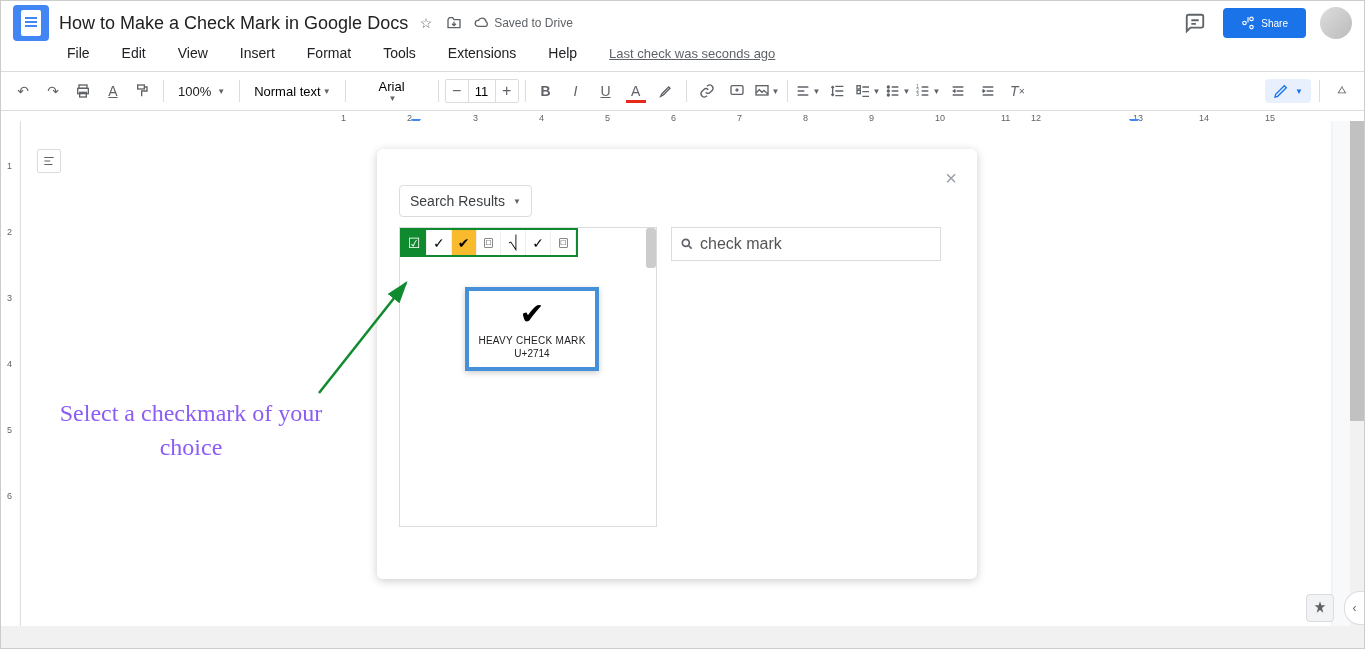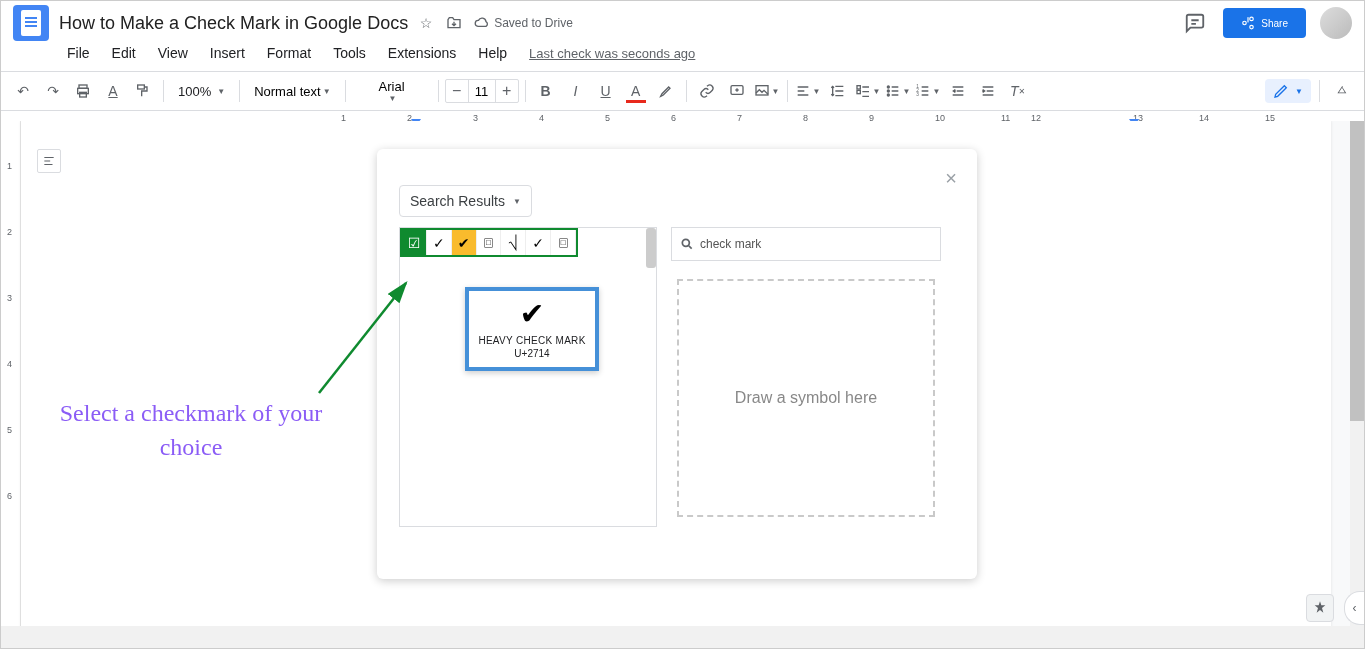--- a/index.html
+++ b/index.html
@@ -9,21 +9,21 @@
 .docs-icon::before { content: ""; width: 20px; height: 26px; background: #fff; border-radius: 2px; }
 .docs-icon::after { content: ""; position: absolute; width: 12px; height: 2px; background: #4285f4; box-shadow: 0 4px 0 #4285f4, 0 8px 0 #4285f4; top: 12px; }
 .doc-title { font-size: 18px; color: #222; margin-right: 10px; }
 .title-icons { display: flex; align-items: center; gap: 12px; color: #5f6368; font-size: 14px; }
 .title-icons .saved { display: flex; align-items: center; gap: 4px; font-size: 12px; }
 .star-icon, .move-icon, .cloud-icon { width: 16px; height: 16px; display: inline-flex; align-items: center; justify-content: center; color: #5f6368; }
 .right-controls { margin-left: auto; display: flex; align-items: center; gap: 14px; }
 .comment-btn { width: 28px; height: 28px; display: flex; align-items: center; justify-content: center; color: #5f6368; cursor: pointer; }
 .share-btn { background: #1a73e8; color: #fff; border: none; border-radius: 4px; padding: 8px 18px; font-size: 10px; font-weight: 500; display: flex; align-items: center; gap: 6px; cursor: pointer; }
 .avatar { width: 32px; height: 32px; border-radius: 50%; background: linear-gradient(135deg,#ddd,#bbb); }
-.menu-row { display: flex; align-items: center; padding: 4px 12px 6px 58px; gap: 6px; font-size: 14px; color: #202124; }
+.menu-row { display: flex; align-items: center; padding: 4px 12px 6px 58px; gap: 16px; font-size: 14px; color: #202124; }
 .menu-row .mi { padding: 4px 8px; cursor: pointer; }
 .last-edit { color: #5f6368; text-decoration: underline; margin-left: 8px; font-size: 13px; }
 .toolbar { display: flex; align-items: center; border-top: 1px solid #dadce0; border-bottom: 1px solid #dadce0; padding: 4px 8px; gap: 2px; background: #fff; height: 40px; }
 .tbtn { width: 28px; height: 28px; display: flex; align-items: center; justify-content: center; color: #5f6368; cursor: pointer; font-size: 14px; border-radius: 2px; }
 .sep { width: 1px; height: 22px; background: #dadce0; margin: 0 4px; }
 .zoom { padding: 4px 8px; font-size: 13px; color: #202124; display: flex; align-items: center; gap: 4px; }
 .style-dd { padding: 4px 8px; font-size: 13px; min-width: 90px; display: flex; align-items: center; justify-content: space-between; }
 .font-dd { padding: 4px 8px; font-size: 13px; min-width: 80px; display: flex; align-items: center; justify-content: space-between; flex-direction: column; }
 .size-grp { display: flex; align-items: center; border: 1px solid #dadce0; border-radius: 2px; height: 24px; }
 .size-grp .pm { width: 22px; text-align: center; cursor: pointer; color: #5f6368; }
@@ -46,21 +46,21 @@
 .dialog-title { font-size: 22px; color: #202124; font-family: 'Google Sans', Arial, sans-serif; }
 .dialog-close { position: absolute; right: 20px; top: 18px; font-size: 20px; color: #9aa0a6; cursor: pointer; }
 .search-dd { margin-top: 14px; border: 1px solid #dadce0; border-radius: 4px; padding: 7px 10px; display: inline-flex; align-items: center; gap: 6px; font-size: 14px; color: #3c4043; cursor: pointer; }
 .dialog-body { display: flex; gap: 14px; margin-top: 10px; }
 .char-panel { width: 258px; height: 300px; border: 1px solid #dadce0; position: relative; }
 .char-row { display: flex; border: 2px solid #0f8a2f; width: 178px; position: absolute; left: 0; top: 0; }
 .char-cell { width: 25px; height: 25px; display: flex; align-items: center; justify-content: center; font-size: 14px; border-right: 1px solid #eee; }
 .char-cell.green { background: #0f8a2f; color: #fff; }
 .char-cell.sel { background: #f9bb2d; }
 .char-panel .scroll-thumb { position: absolute; right: 0; top: 0; width: 10px; height: 40px; background: #ccc; border-radius: 3px; }
-.search-box { border: 1px solid #dadce0; height: 34px; display: flex; align-items: center; padding: 0 8px; gap: 6px; font-size: 12px; color: #555; width: 270px; }
+.search-box { border: 1px solid #dadce0; height: 34px; display: flex; align-items: center; padding: 0 8px; gap: 6px; font-size: 16px; color: #555; width: 270px; }
 .search-box svg { width: 14px; height: 14px; }
 .draw-box { width: 270px; height: 250px; margin-top: 12px; position: relative; display: flex; align-items: center; justify-content: center; }
 .draw-box::before { content: ""; position: absolute; inset: 6px; border: 2px dashed #c9c9c9; }
 .draw-text { color: #888; font-size: 16px; position: relative; z-index: 1; }
 .tooltip { position: absolute; left: 464px; top: 286px; width: 134px; border: 4px solid #4590d8; background: #fff; padding: 8px 4px; text-align: center; box-shadow: 0 2px 6px rgba(0,0,0,0.2); }
 .tooltip .big { font-size: 30px; color: #000; line-height: 1; }
 .tooltip .name { font-size: 10px; color: #202124; margin-top: 6px; letter-spacing: 0.3px; }
 .tooltip .code { font-size: 10px; color: #202124; margin-top: 2px; }
 .annotation { position: absolute; left: 50px; top: 396px; width: 280px; color: #8b5cf6; font-size: 24px; font-family: 'Comic Sans MS', 'Segoe Script', cursive; line-height: 1.4; text-align: center; }
 .arrow-svg { position: absolute; left: 310px; top: 272px; pointer-events: none; }
@@ -325,23 +325,20 @@
       <div class="scroll-thumb"></div>
     </div>
     <div>
       <div class="search-box">
         <svg viewBox="0 0 24 24" fill="none" stroke="#5f6368" stroke-width="3">
             <circle cx="10" cy="10" r="6"></circle>
             <path d="M15 15l5 5"></path>
           </svg>
         <span>check mark</span>
       </div>
-      <div class="draw-box">
-        <span class="draw-text">Draw a symbol here</span>
-      </div>
     </div>
   </div>
 </div>
 
 <div class="tooltip">
   <div class="big">✔</div>
   <div class="name">HEAVY CHECK MARK</div>
   <div class="code">U+2714</div>
 </div>
 

